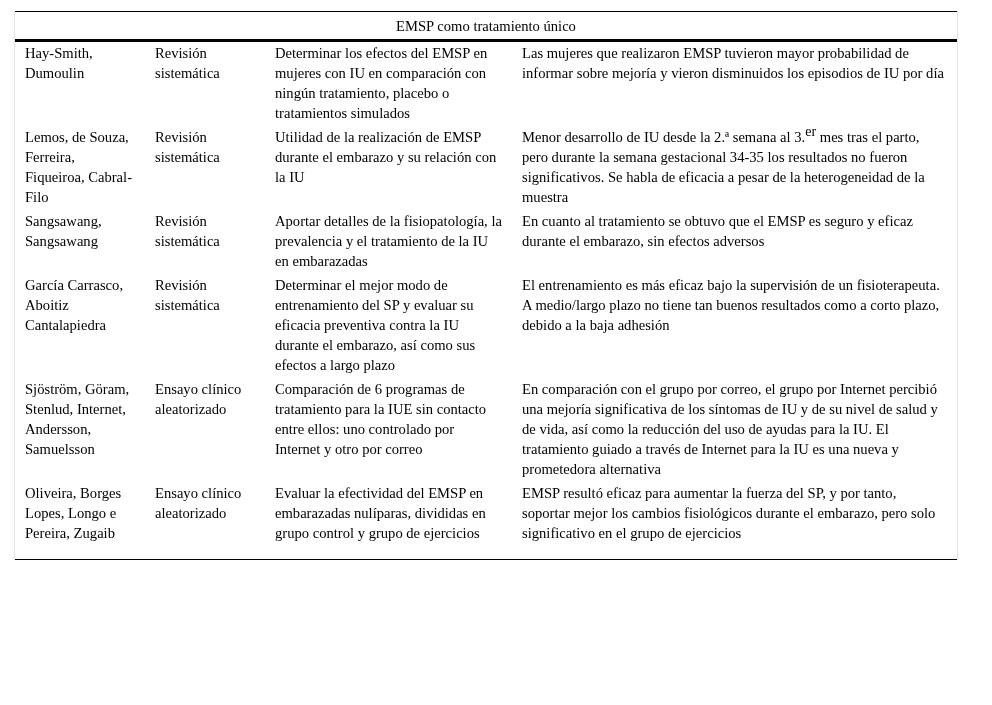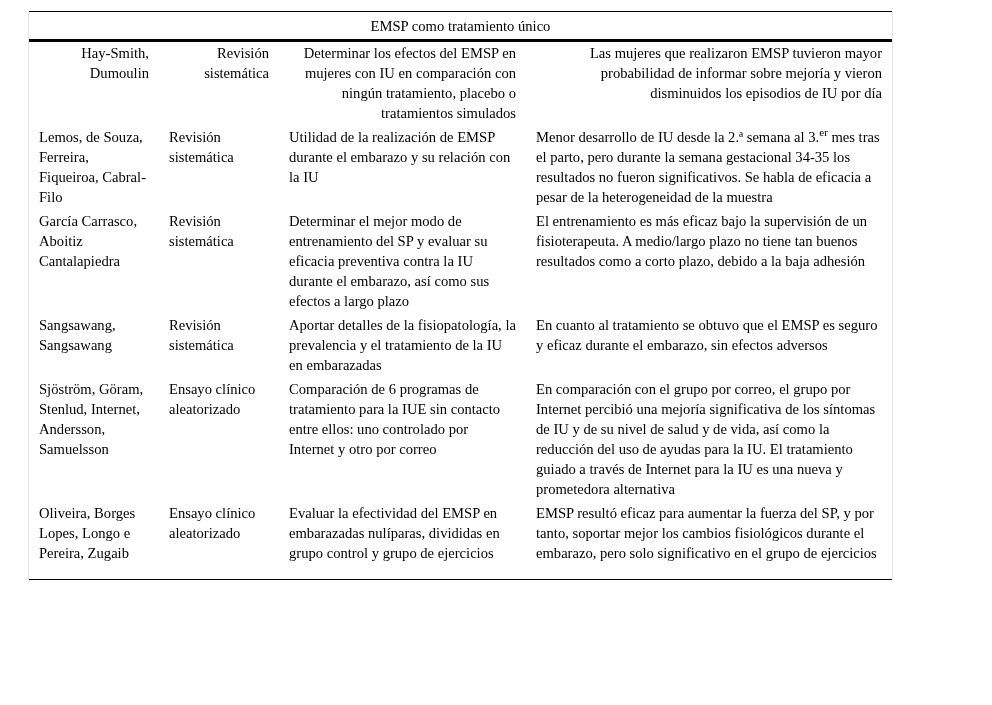--- a/index.html
+++ b/index.html
@@ -11,23 +11,23 @@
       width: 992px;
       height: 705px;
       position: relative;
       font-family: "Liberation Serif", "DejaVu Serif", serif;
       color: #000;
       font-size: 14.6px;
       line-height: 20px;
     }
     .table-wrap {
       position: absolute;
-      left: 28px;
+      left: 14px;
       top: 11px;
-      width: 865px;
+      width: 944px;
       border-left: 1px solid #e6e6e6;
       border-right: 1px solid #e6e6e6;
       box-sizing: border-box;
       font-family: Liberation Serif, serif;
     }
     table {
       border-collapse: collapse;
       width: 100%;
       table-layout: fixed;
     }
@@ -50,32 +50,31 @@
       border-bottom: 3px solid #000;
       padding-top: 6px;
       padding-bottom: 5px;
     }
     tbody td {
       padding-top: 2px;
       padding-bottom: 2px;
     }
     tbody tr:first-child td {
       padding-top: 1px;
-      text-align: right;
     }
     tbody tr:last-child td {
       border-bottom: 1px solid #000;
       padding-bottom: 16px;
     }
     col.c1 { width: 130px; }
     col.c2 { width: 120px; }
     col.c3 { width: 247px; }
     col.c4 { width: auto; }
     sup {
-      font-size: 11px;
+      font-size: 14px;
       line-height: 0;
       vertical-align: 6px;
     }
   </style>
 </head>
 <body>
 
 <div class="table-wrap">
   <table>
     <colgroup>
@@ -96,30 +95,30 @@
         <td>Determinar los efectos del EMSP en mujeres con IU en comparación con ningún tratamiento, placebo o tratamientos simulados</td>
         <td>Las mujeres que realizaron EMSP tuvieron mayor probabilidad de informar sobre mejoría y vieron disminuidos los episodios de IU por día</td>
       </tr>
       <tr>
         <td>Lemos, de Souza, Ferreira, Fiqueiroa, Cabral-Filo</td>
         <td>Revisión sistemática</td>
         <td>Utilidad de la realización de EMSP durante el embarazo y su relación con la IU</td>
         <td><span>Menor desarrollo de IU desde la 2.ª semana al 3.</span><sup>er</sup><span> mes tras el parto, pero durante la semana gestacional 34-35 los resultados no fueron significativos. Se habla de eficacia a pesar de la heterogeneidad de la muestra</span></td>
       </tr>
       <tr>
+        <td>Sangsawang, Sangsawang</td>
+        <td>Revisión sistemática</td>
+        <td>Aportar detalles de la fisiopatología, la prevalencia y el tratamiento de la IU en embarazadas</td>
+        <td>En cuanto al tratamiento se obtuvo que el EMSP es seguro y eficaz durante el embarazo, sin efectos adversos</td>
+      </tr>
+      <tr>
         <td>García Carrasco, Aboitiz Cantalapiedra</td>
         <td>Revisión sistemática</td>
         <td>Determinar el mejor modo de entrenamiento del SP y evaluar su eficacia preventiva contra la IU durante el embarazo, así como sus efectos a largo plazo</td>
         <td>El entrenamiento es más eficaz bajo la supervisión de un fisioterapeuta. A medio/largo plazo no tiene tan buenos resultados como a corto plazo, debido a la baja adhesión</td>
-      </tr>
-      <tr>
-        <td>Sangsawang, Sangsawang</td>
-        <td>Revisión sistemática</td>
-        <td>Aportar detalles de la fisiopatología, la prevalencia y el tratamiento de la IU en embarazadas</td>
-        <td>En cuanto al tratamiento se obtuvo que el EMSP es seguro y eficaz durante el embarazo, sin efectos adversos</td>
       </tr>
       <tr>
         <td>Sjöström, Göram, Stenlud, Internet, Andersson, Samuelsson</td>
         <td>Ensayo clínico aleatorizado</td>
         <td>Comparación de 6 programas de tratamiento para la IUE sin contacto entre ellos: uno controlado por Internet y otro por correo</td>
         <td>En comparación con el grupo por correo, el grupo por Internet percibió una mejoría significativa de los síntomas de IU y de su nivel de salud y de vida, así como la reducción del uso de ayudas para la IU. El tratamiento guiado a través de Internet para la IU es una nueva y prometedora alternativa</td>
       </tr>
       <tr>
         <td>Oliveira, Borges Lopes, Longo e Pereira, Zugaib</td>
         <td>Ensayo clínico aleatorizado</td>

